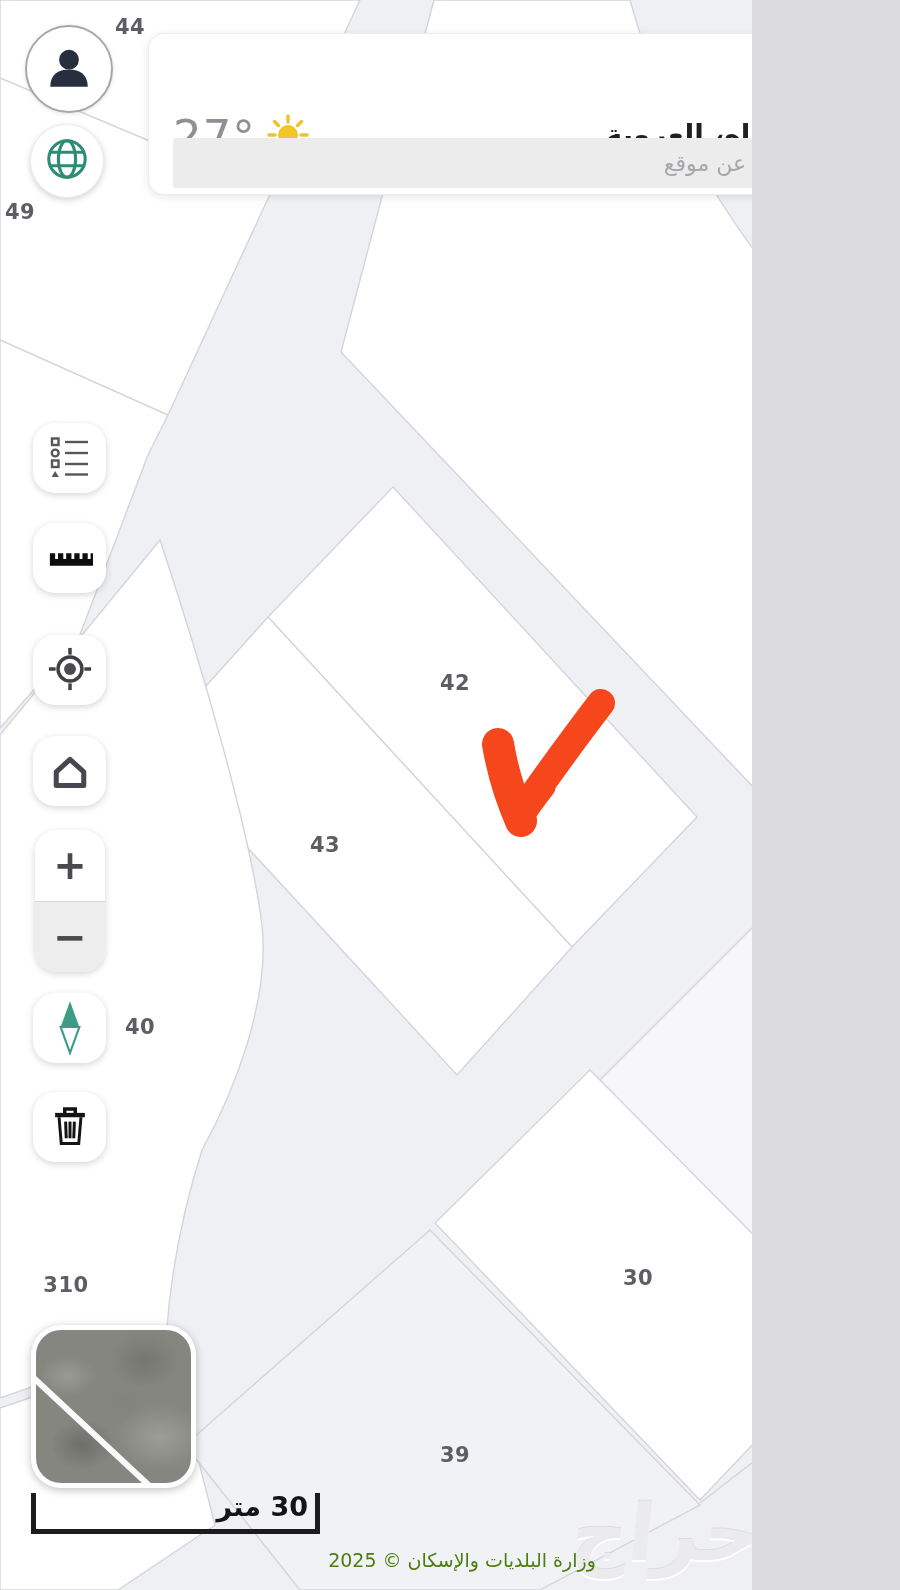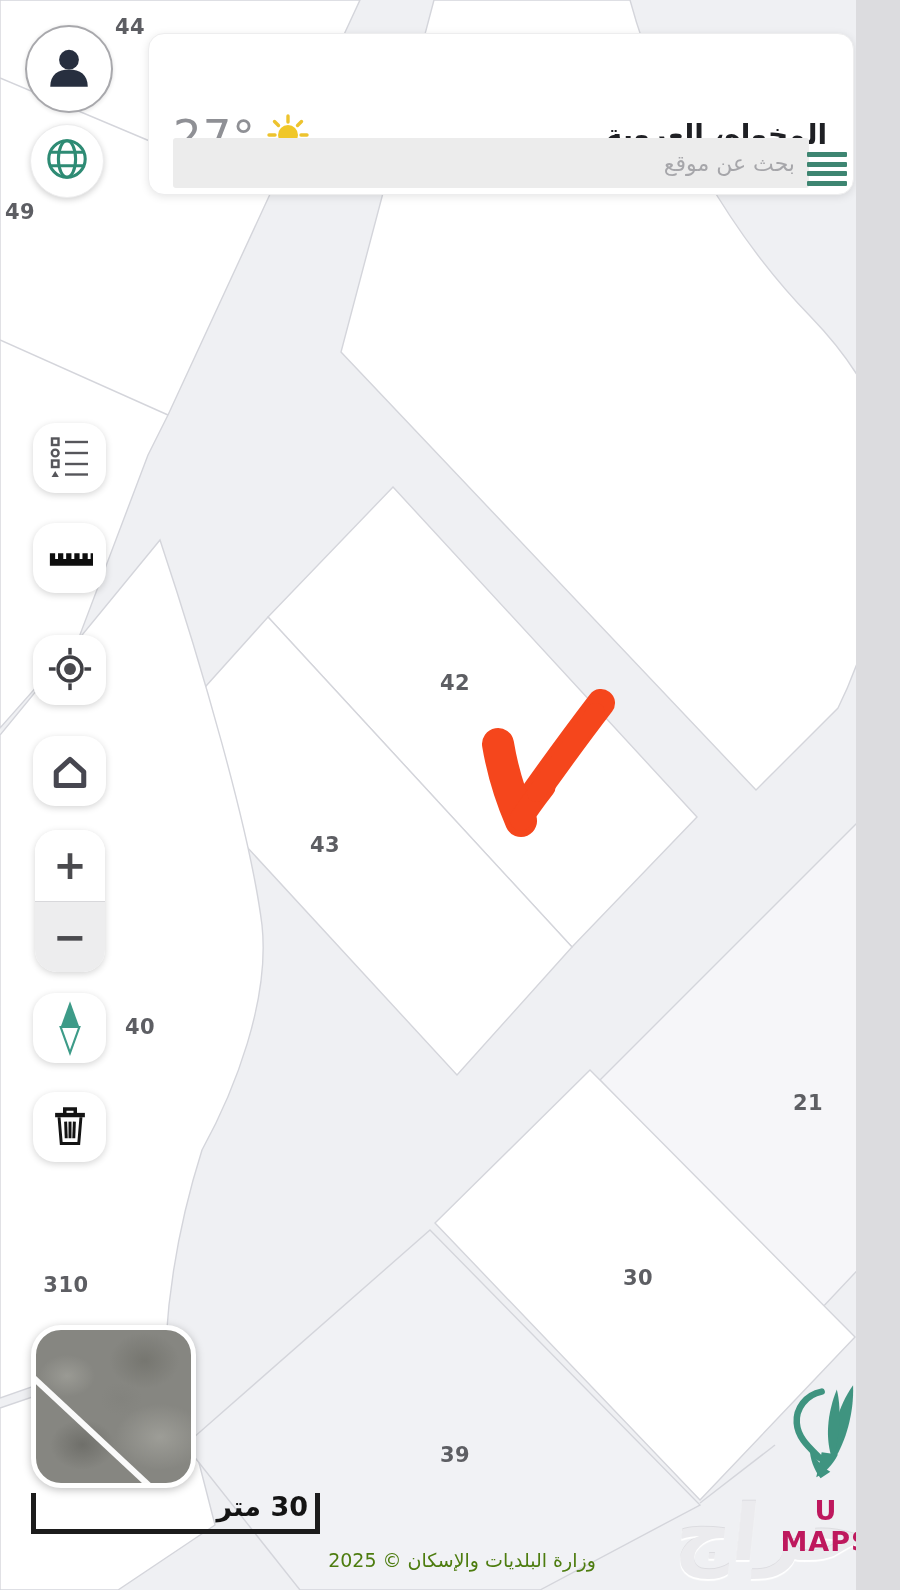--- a/index.html
+++ b/index.html
@@ -1,19 +1,20 @@
 <!DOCTYPE html>
 <html lang="ar"><head>
 <meta charset="utf-8">
 <style>
   html,body{margin:0;padding:0;background:#dcdcdf;}
   .screen{
-    position:relative; width:856px; height:1590px; overflow:hidden;
+    position:relative; width:744px; height:1590px; overflow:hidden;
     background:#eff0f3;
     font-family:"DejaVu Sans", sans-serif;
+    padding-left:8px;
     -webkit-font-smoothing:antialiased;
   }
   
   .map-svg{position:absolute; inset:0; width:900px; height:1590px; display:block;}
   .parcel-label{
     position:absolute; transform:translate(-50%,-50%);
     font-size:21px; font-weight:bold; color:#5d5e63; letter-spacing:.5px;
     white-space:nowrap; user-select:none;
   }
   

